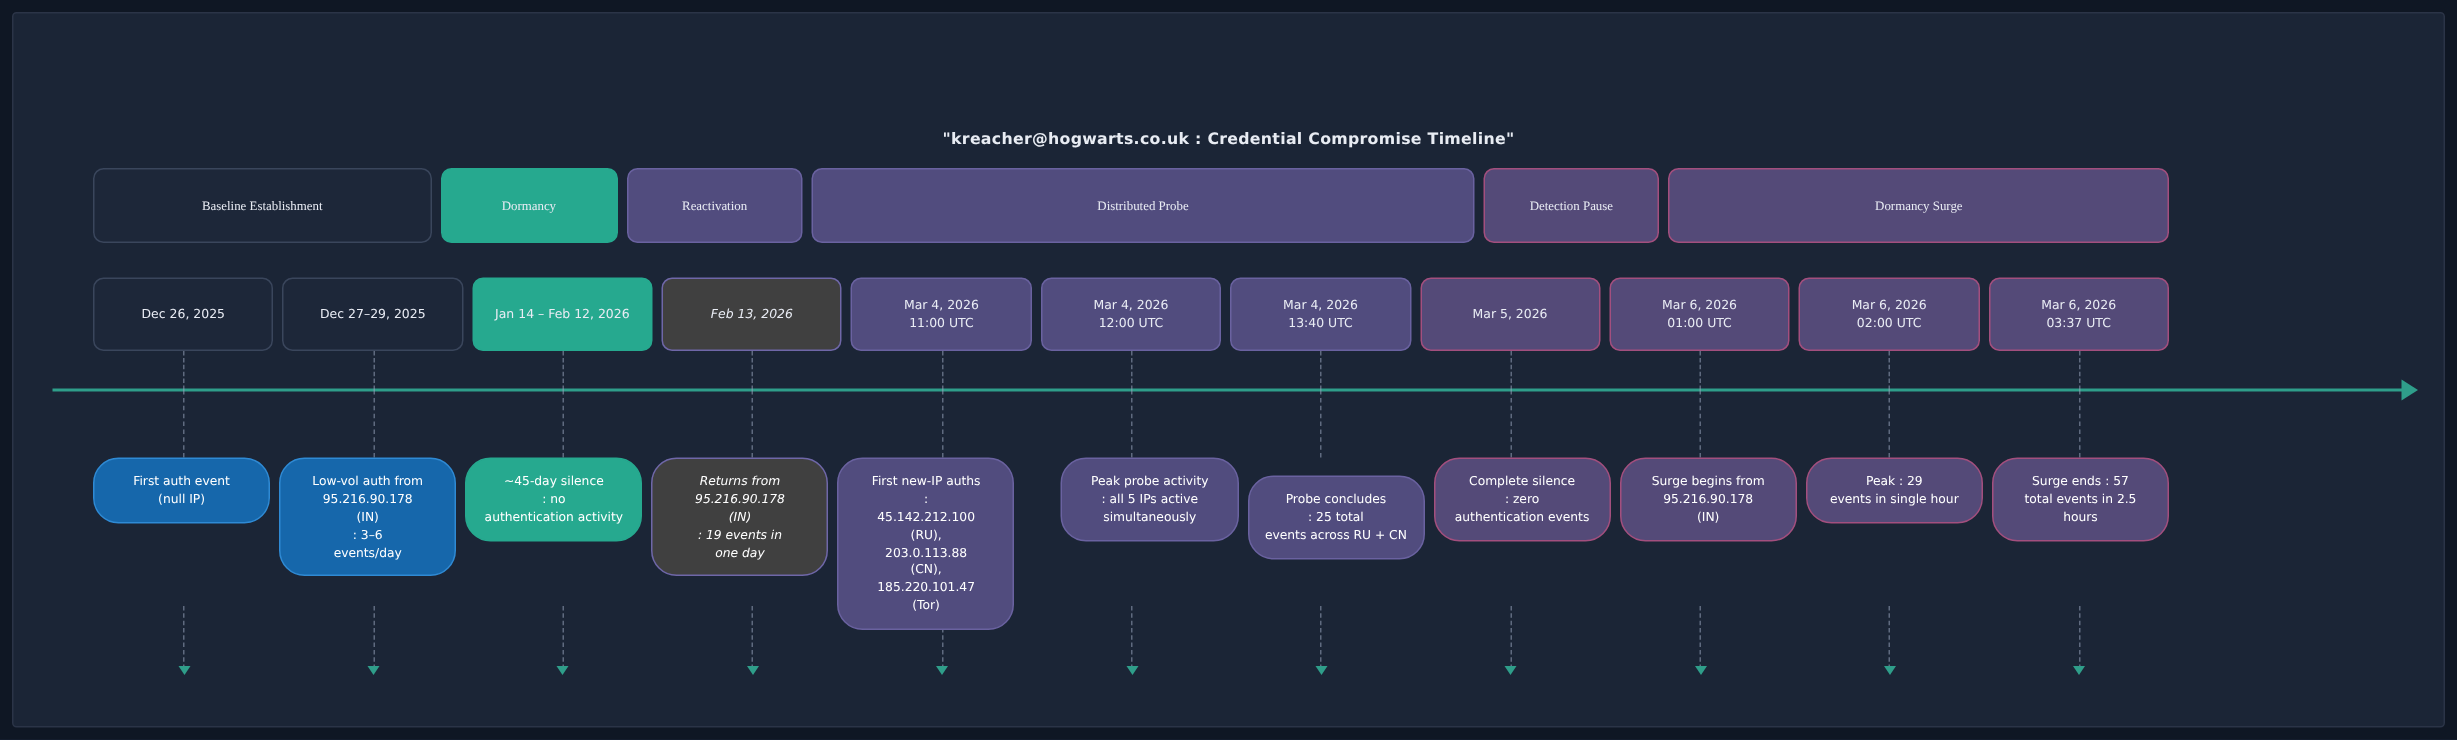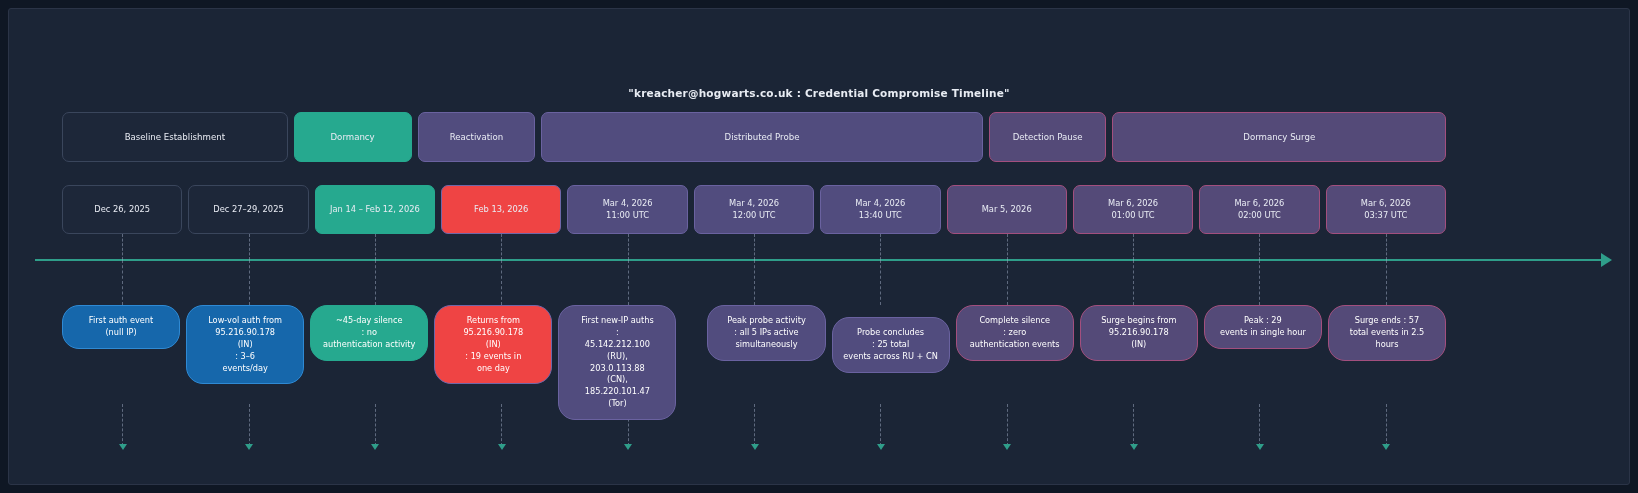--- a/index.html
+++ b/index.html
@@ -56,20 +56,21 @@
   }
 
   .phase-banner {
     height: 50px;
     border-radius: 7px;
     font-size: 8.6px;
     color: #e9ecf4;
     text-align: center;
     padding: 2px 4px;
     line-height: 1.25;
+    font-family: Liberation Serif, serif;
   }
 
   .date-chip {
     height: 49px;
     border-radius: 7px;
     font-size: 8.3px;
     color: #e9ecf4;
     text-align: center;
     line-height: 1.35;
     padding: 2px 3px;
@@ -91,21 +92,21 @@
   }
 
   
   .t-dark   { background: #1d2739; border: 1.4px solid #3b4considerable; }
   .t-dark   { background: #1d2739; border: 1.4px solid #3a4considerable; }
   .t-dark   { background: #1d2739; border: 1.4px solid #3a465c; }
   .t-teal   { background: #26a98f; border: 1.4px solid #26a98f; }
   .t-purple { background: #514c7e; border: 1.4px solid #6a62a0; }
   .t-plum   { background: #544a78; border: 1.4px solid #a34f7e; }
   .t-blue   { background: #1667ab; border: 1.4px solid #2f8ad4; }
-  .t-violet { background: #ef4444; border: 1.4px solid #6f67a8; }
+  .t-violet { background: #404040; border: 1.4px solid #6f67a8; font-style: italic; }
 
   
   #axis-line {
     position: absolute;
     left: 26px;
     top: 250px;
     width: 1570px;
     height: 2px;
     background: #2f9e8a;
   }

